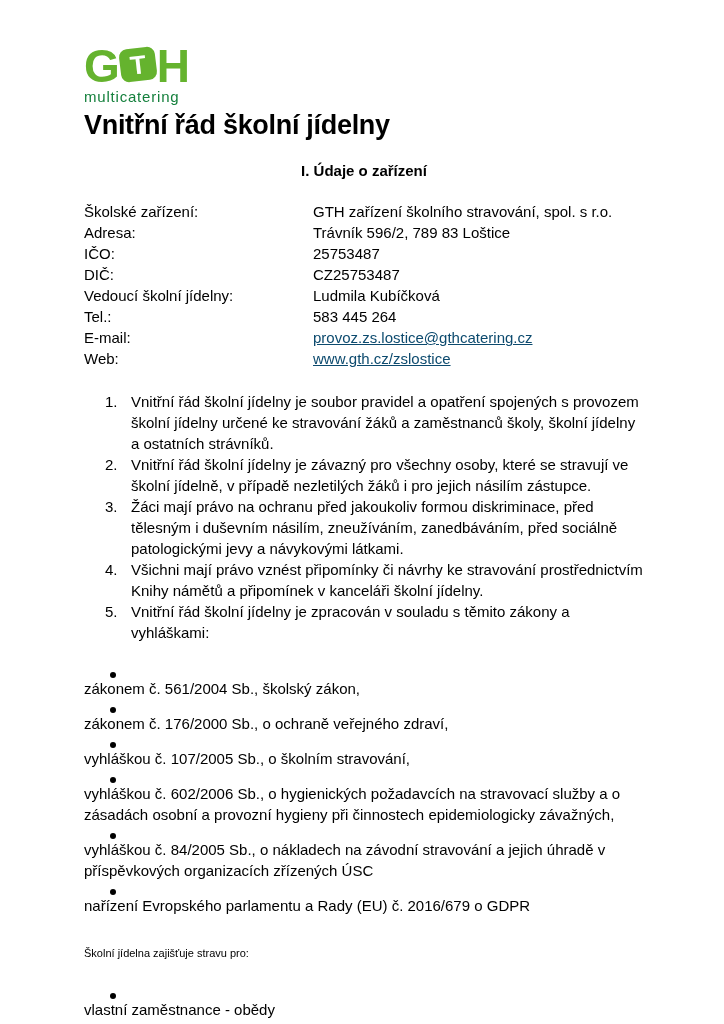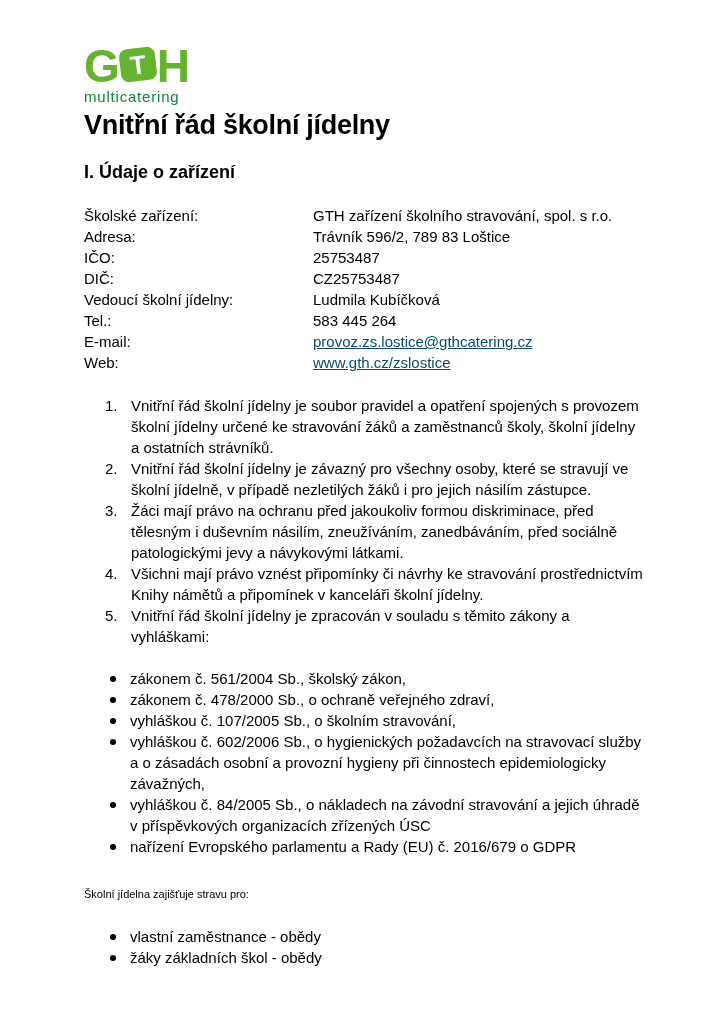--- a/index.html
+++ b/index.html
@@ -55,22 +55,23 @@
     margin-top: 1px;
   }
   
   .doc-title {
     font-size: 27px;
     font-weight: bold;
     letter-spacing: -0.3px;
     margin-top: 6px;
   }
   .section-heading {
-    font-size: 18px;
-    font-weight: bold;
+    font-size: 15px;
+    font-weight: bold;
+    text-align: center;
     margin-top: 21px;
   }
   
   .details {
     margin-top: 22px;
     font-size: 15px;
     line-height: 21px;
   }
   .detail-row { display: flex; gap: 38px; }
   .detail-label {
@@ -94,21 +95,21 @@
     flex: 0 0 26px;
     margin-left: 21px;
     text-align: left;
   }
   .item-text { flex: 1; }
   .bullet-list {
     margin-top: 21px;
     font-size: 15px;
     line-height: 21px;
   }
-  .bullet-item { display: flex; }
+  .bullet-item { display: flex; flex-direction: column; }
   .bullet-icon {
     flex: 0 0 6px;
     width: 6px;
     height: 6px;
     border-radius: 50%;
     background: #000;
     margin: 8px 14px 0 26px;
   }
   .bullet-text { flex: 1; }
   .intro-par {
@@ -196,21 +197,21 @@
     </div>
   </div>
 
   <div class="bullet-list">
     <div class="bullet-item">
       <span class="bullet-icon"></span>
       <span class="bullet-text">zákonem č. 561/2004 Sb., školský zákon,</span>
     </div>
     <div class="bullet-item">
       <span class="bullet-icon"></span>
-      <span class="bullet-text">zákonem č. 478/2000 Sb., o ochraně veřejného zdraví,</span>
+      <span class="bullet-text">zákonem č. 176/2000 Sb., o ochraně veřejného zdraví,</span>
     </div>
     <div class="bullet-item">
       <span class="bullet-icon"></span>
       <span class="bullet-text">vyhláškou č. 107/2005 Sb., o školním stravování,</span>
     </div>
     <div class="bullet-item">
       <span class="bullet-icon"></span>
       <span class="bullet-text">vyhláškou č. 602/2006 Sb., o hygienických požadavcích na stravovací služby a o zásadách osobní a provozní hygieny při činnostech epidemiologicky závažných,</span>
     </div>
     <div class="bullet-item">

